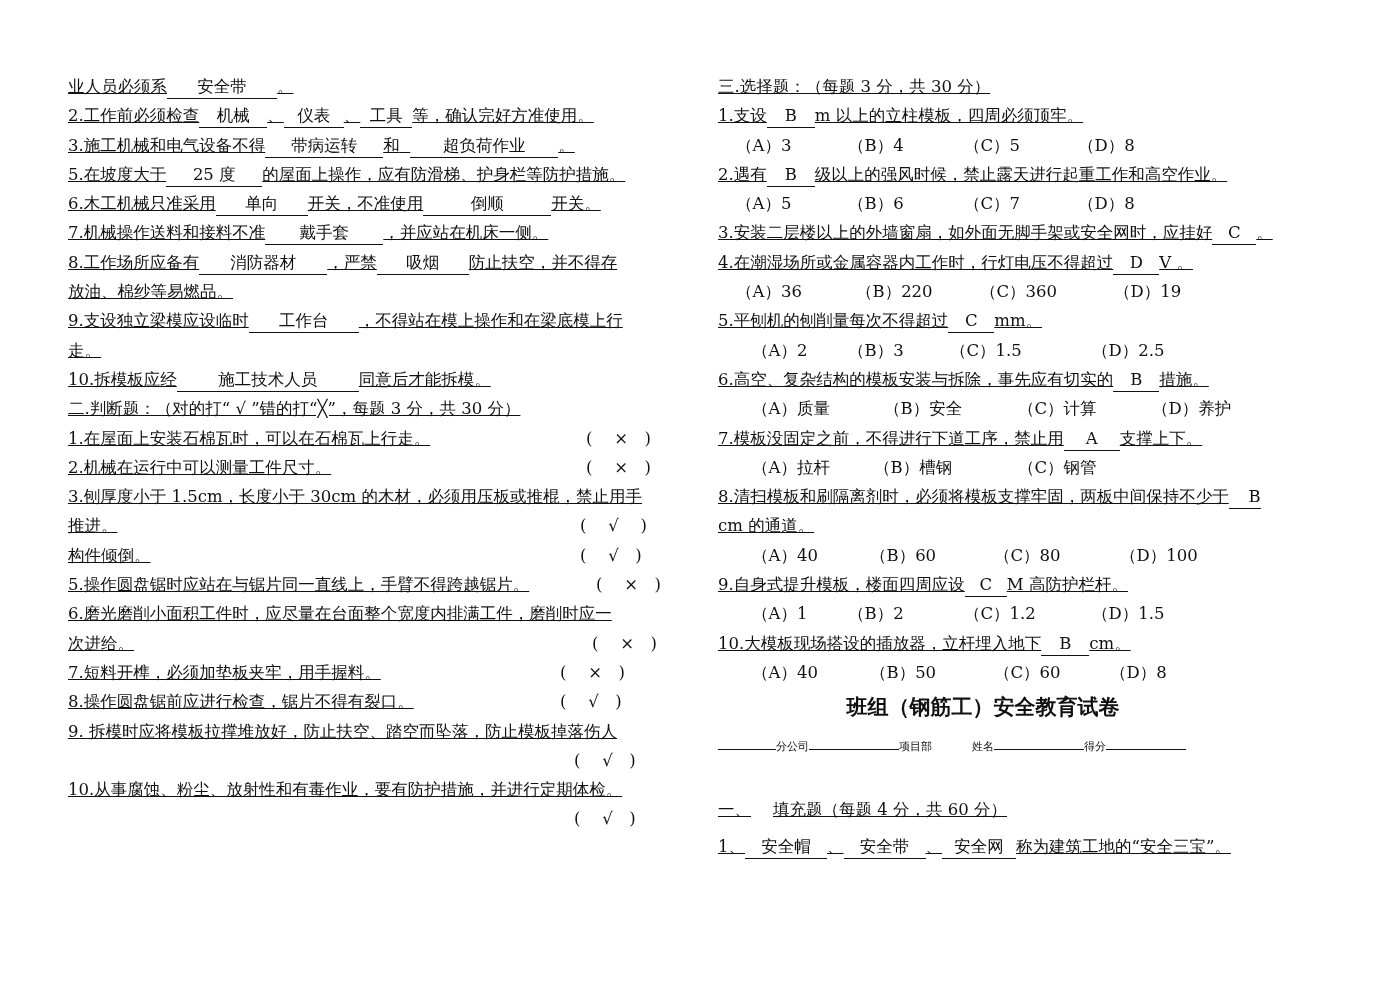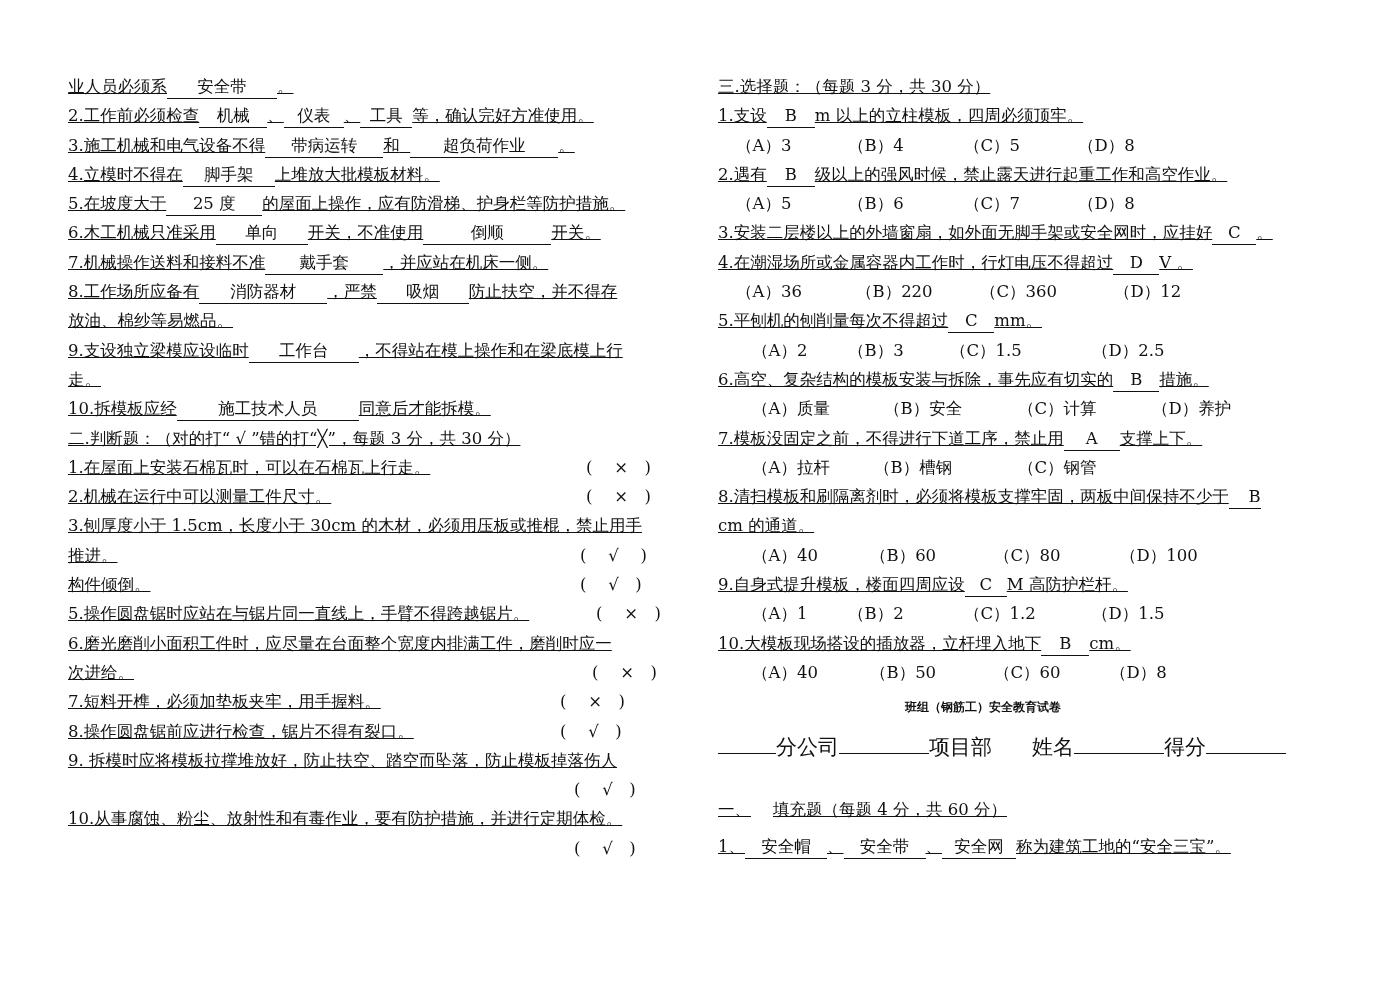--- a/index.html
+++ b/index.html
@@ -14,43 +14,40 @@
   .line { height: 29.3px; line-height: 29.3px; white-space: nowrap; position: relative; text-decoration: underline; }
   .blank {
     display: inline-block; border-bottom: 1.2px solid #111; text-align: center;
     line-height: 22px; height: 22px; vertical-align: baseline;
   }
   .mark {
     position: absolute; top: 0; white-space: pre;
   }
   .opts span { display: inline-block; }
   .title {
-    text-align: center; font-weight: bold; font-size: 12px; height: 40px; line-height: 40px;
+    text-align: center; font-weight: bold; font-size: 21px; height: 40px; line-height: 40px;
     margin-left: 0; width: 530px;
   }
-  .info { height: 40px; line-height: 40px; white-space: nowrap; font-size: 21px; }
+  .info { height: 40px; line-height: 40px; white-space: nowrap; font-size: 11px; }
   .spacer { height: 28px; }
 </style>
 </head>
 <body>
 
 <div class="col left">
   <div class="line">
     <span>业人员必须系</span><span class="blank" style="width:110px">安全带</span><span>。</span>
   </div>
   <div class="line">
     <span>2.工作前必须检查</span><span class="blank" style="width:68px">机械</span><span>、</span><span class="blank" style="width:60px">仪表</span><span>、</span><span class="blank" style="width:52px">工具</span><span>等，确认完好方准使用。</span>
   </div>
   <div class="line">
     <span>3.施工机械和电气设备不得</span><span class="blank" style="width:118px">带病运转</span><span>和</span>&nbsp;&nbsp;<span class="blank" style="width:148px">超负荷作业</span><span>。</span>
   </div>
   <div class="line">
-    <span>4.立模时不得在</span><span class="blank" style="width:92px">脚手架</span><span>上堆放大批模板材料。</span>
-  </div>
-  <div class="line">
     <span>5.在坡度大于</span><span class="blank" style="width:96px">25 度</span><span>的屋面上操作，应有防滑梯、护身栏等防护措施。</span>
   </div>
   <div class="line">
     <span>6.木工机械只准采用</span><span class="blank" style="width:92px">单向</span><span>开关，不准使用</span><span class="blank" style="width:128px">倒顺</span><span>开关。</span>
   </div>
   <div class="line">
     <span>7.机械操作送料和接料不准</span><span class="blank" style="width:118px">戴手套</span><span>，并应站在机床一侧。</span>
   </div>
   <div class="line">
     <span>8.工作场所应备有</span><span class="blank" style="width:128px">消防器材</span><span>，严禁</span><span class="blank" style="width:92px">吸烟</span><span>防止扶空，并不得存</span>
@@ -137,21 +134,21 @@
     <span>3.安装二层楼以上的外墙窗扇，如外面无脚手架或安全网时，应挂好</span><span class="blank" style="width:44px">C</span><span>。</span>
   </div>
 
   <div class="line">
     <span>4.在潮湿场所或金属容器内工作时，行灯电压不得超过</span><span class="blank" style="width:46px">D</span><span>V 。</span>
   </div>
   <div class="line opts">
     <span style="position:absolute;left:18px">（A）36</span>
     <span style="position:absolute;left:138px">（B）220</span>
     <span style="position:absolute;left:262px">（C）360</span>
-    <span style="position:absolute;left:396px">（D）12</span>
+    <span style="position:absolute;left:396px">（D）19</span>
   </div>
 
   <div class="line">
     <span>5.平刨机的刨削量每次不得超过</span><span class="blank" style="width:46px">C</span><span>mm。</span>
   </div>
   <div class="line opts">
     <span style="position:absolute;left:34px">（A）2</span>
     <span style="position:absolute;left:130px">（B）3</span>
     <span style="position:absolute;left:232px">（C）1.5</span>
     <span style="position:absolute;left:374px">（D）2.5</span>

